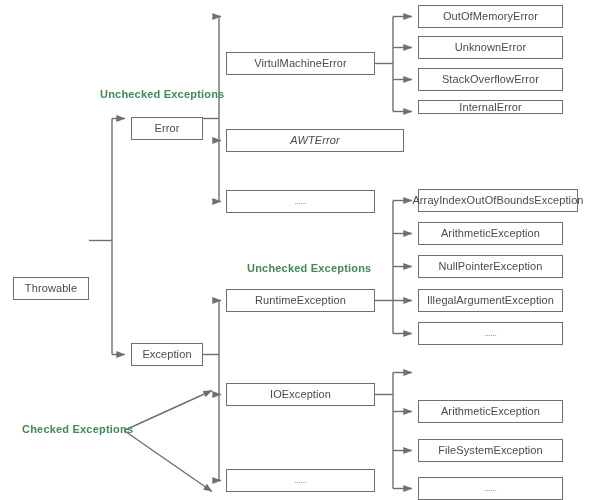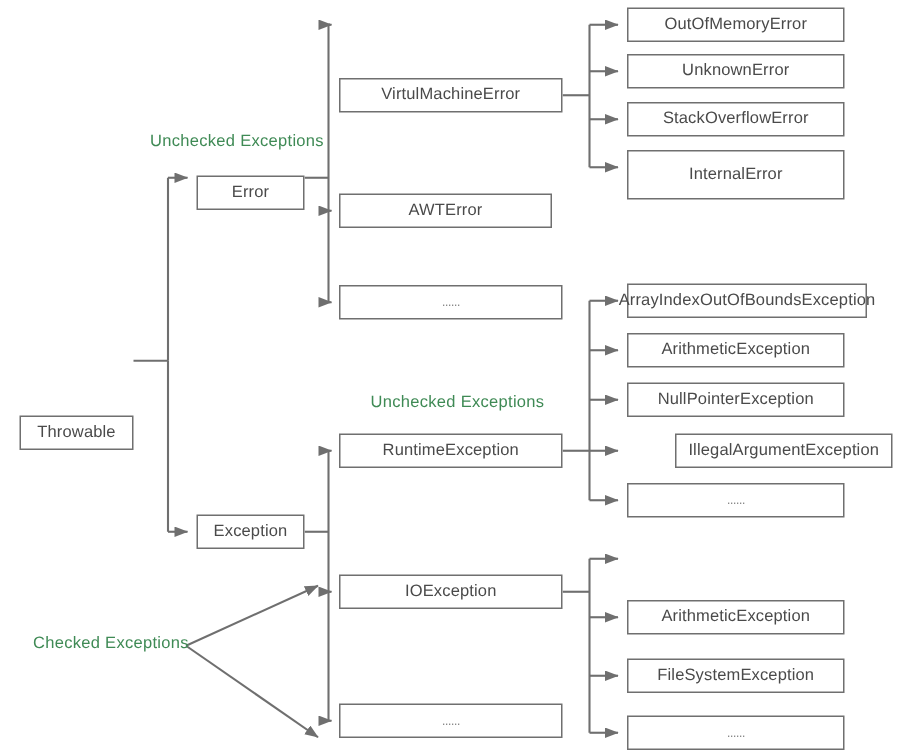--- a/index.html
+++ b/index.html
@@ -42,21 +42,21 @@
   }
   .node.ellipsis {
     font-size: 9px;
     color: #8a8a8a;
     letter-spacing: -0.5px;
   }
   .tag {
     position: absolute;
     color: #3f8a55;
     font-size: 11px;
-    font-weight: normal;
+    font-weight: bold;
     white-space: nowrap;
     letter-spacing: 0.2px;
   }
 </style>
 </head>
 <body>
 
 <div id="diagram">
 
   <svg id="edges" viewBox="0 0 602 500">
@@ -113,36 +113,36 @@
       <path d="M124,430.5 L212,491.5" marker-end="url(#arrow)"></path>
     </g>
   </svg>
 
   <div class="node" style="left:13px; top:229px; width:76px; height:23px;margin-top:48px;">Throwable</div>
 
   <div class="node" style="left:131px; top:107px; width:72px; height:23px;margin-top:10px;">Error</div>
   <div class="node" style="left:131px; top:343px; width:72px; height:23px;">Exception</div>
 
   <div class="node" style="left:226px; top:52px; width:149px; height:23px;">VirtulMachineError</div>
-  <div class="node" style="left:226px; top:129px; width:142px; height:23px;">AWTError</div>
+  <div class="node" style="left:226px; top:129px; width:178px; height:23px;font-style:italic;">AWTError</div>
   <div class="node ellipsis" style="left:226px; top:190px; width:149px; height:23px;">......</div>
 
   <div class="node" style="left:418px; top:5px; width:145px; height:23px;">OutOfMemoryError</div>
   <div class="node" style="left:418px; top:36px; width:145px; height:23px;">UnknownError</div>
   <div class="node" style="left:418px; top:68px; width:145px; height:23px;">StackOverflowError</div>
-  <div class="node" style="left:418px; top:100px; width:145px; height:33px;">InternalError</div>
+  <div class="node" style="left:418px; top:100px; width:145px; height:14px;">InternalError</div>
 
   <div class="node" style="left:226px; top:289px; width:149px; height:23px;">RuntimeException</div>
   <div class="node" style="left:226px; top:383px; width:149px; height:23px;">IOException</div>
   <div class="node ellipsis" style="left:226px; top:469px; width:149px; height:23px;">......</div>
 
   <div class="node" style="left:418px; top:189px; width:160px; height:23px;">ArrayIndexOutOfBoundsException</div>
   <div class="node" style="left:418px; top:222px; width:145px; height:23px;">ArithmeticException</div>
   <div class="node" style="left:418px; top:255px; width:145px; height:23px;">NullPointerException</div>
-  <div class="node" style="left:418px; top:289px; width:145px; height:23px;margin-left:32px;">IllegalArgumentException</div>
+  <div class="node" style="left:418px; top:289px; width:145px; height:23px;">IllegalArgumentException</div>
   <div class="node ellipsis" style="left:418px; top:322px; width:145px; height:23px;">......</div>
 
   <div class="node" style="left:418px; top:400px; width:145px; height:23px;">ArithmeticException</div>
   <div class="node" style="left:418px; top:439px; width:145px; height:23px;text-align:center;">FileSystemException</div>
   <div class="node ellipsis" style="left:418px; top:477px; width:145px; height:23px;">......</div>
 
   <div class="tag" style="left:100px; top:88px;">Unchecked Exceptions</div>
   <div class="tag" style="left:247px; top:262px;">Unchecked Exceptions</div>
   <div class="tag" style="left:22px; top:423px;">Checked Exceptions</div>
 

